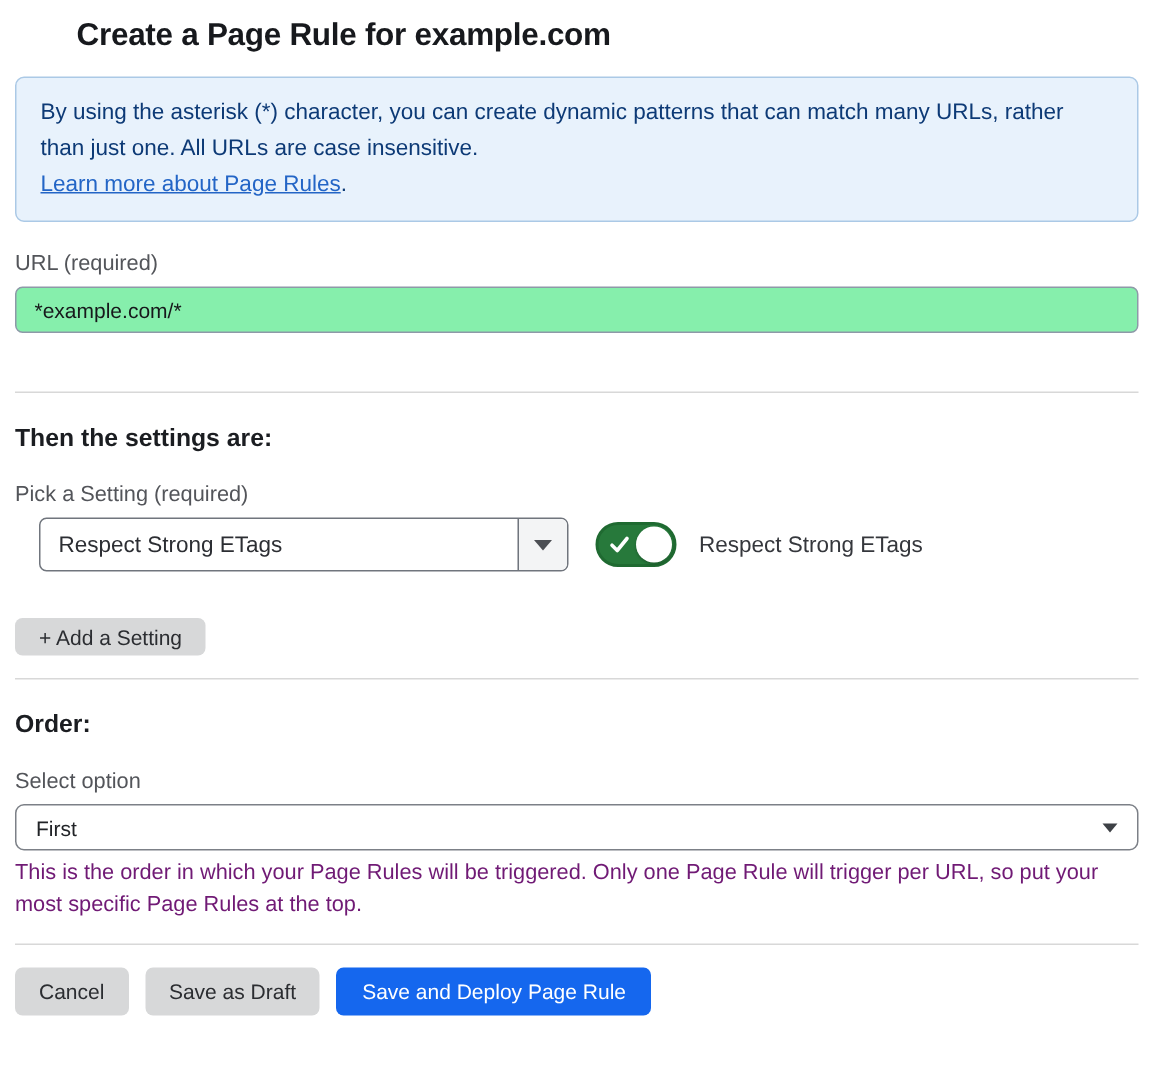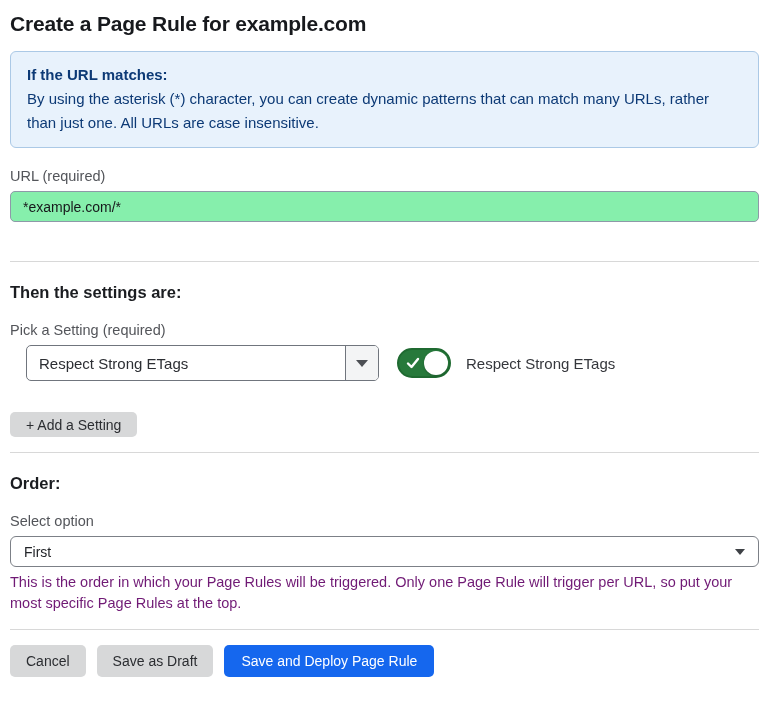--- a/index.html
+++ b/index.html
@@ -11,20 +11,21 @@
     color: #1d1f24;
     padding: 10px 10px 0 10px;
     position: relative;
   }
   .page-title {
     font-size: 21px;
     font-weight: 700;
     letter-spacing: -0.2px;
     margin-top: 2px;
     color: #17191d;
+    margin-left: 41px;
   }
   .info-box {
     margin-top: 15px;
     background: #e8f2fc;
     border: 1px solid #abc9e6;
     border-radius: 6px;
     padding: 11px 16px 12px 16px;
     color: #0d3a76;
     font-size: 15px;
     line-height: 24px;
@@ -193,22 +194,22 @@
   .footer-actions .btn-gray { height: 32px; }
 </style>
 </head>
 <body>
 
 
 
 <h1 class="page-title">Create a Page Rule for example.com</h1>
 
 <div class="info-box">
-  <div class="info-heading">If the URL matches:</div>
   <div>By using the asterisk (*) character, you can create dynamic patterns that can match many URLs, rather than just one. All URLs are case insensitive.</div>
+  <div><a class="info-link">Learn more about Page Rules</a><span>.</span></div>
 </div>
 
 <div class="field-label">URL (required)</div>
 <input class="url-input" type="text" value="*example.com/*" style="">
 
 <hr class="divider divider-1">
 
 <h2 class="section-heading">Then the settings are:</h2>
 
 <div class="field-label">Pick a Setting (required)</div>

